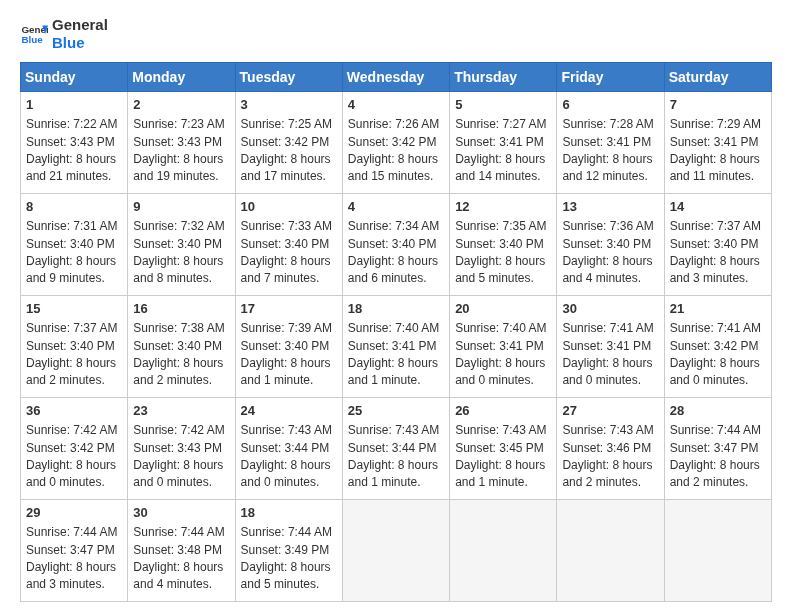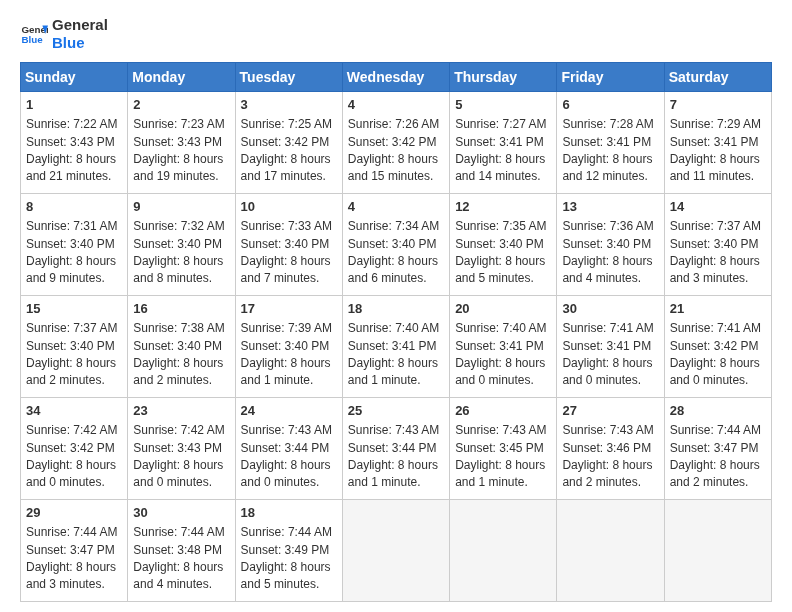--- a/index.html
+++ b/index.html
@@ -207,21 +207,21 @@
             <span class="day-number">30</span>
             <div class="cell-text">Sunrise: 7:41 AM<br>Sunset: 3:41 PM<br>Daylight: 8 hours<br>and 0 minutes.</div>
           </td>
           <td>
             <span class="day-number">21</span>
             <div class="cell-text">Sunrise: 7:41 AM<br>Sunset: 3:42 PM<br>Daylight: 8 hours<br>and 0 minutes.</div>
           </td>
         </tr>
         <tr>
           <td>
-            <span class="day-number">34</span>
+            <span class="day-number">36</span>
             <div class="cell-text">Sunrise: 7:42 AM<br>Sunset: 3:42 PM<br>Daylight: 8 hours<br>and 0 minutes.</div>
           </td>
           <td>
             <span class="day-number">23</span>
             <div class="cell-text">Sunrise: 7:42 AM<br>Sunset: 3:43 PM<br>Daylight: 8 hours<br>and 0 minutes.</div>
           </td>
           <td>
             <span class="day-number">24</span>
             <div class="cell-text">Sunrise: 7:43 AM<br>Sunset: 3:44 PM<br>Daylight: 8 hours<br>and 0 minutes.</div>
           </td>

